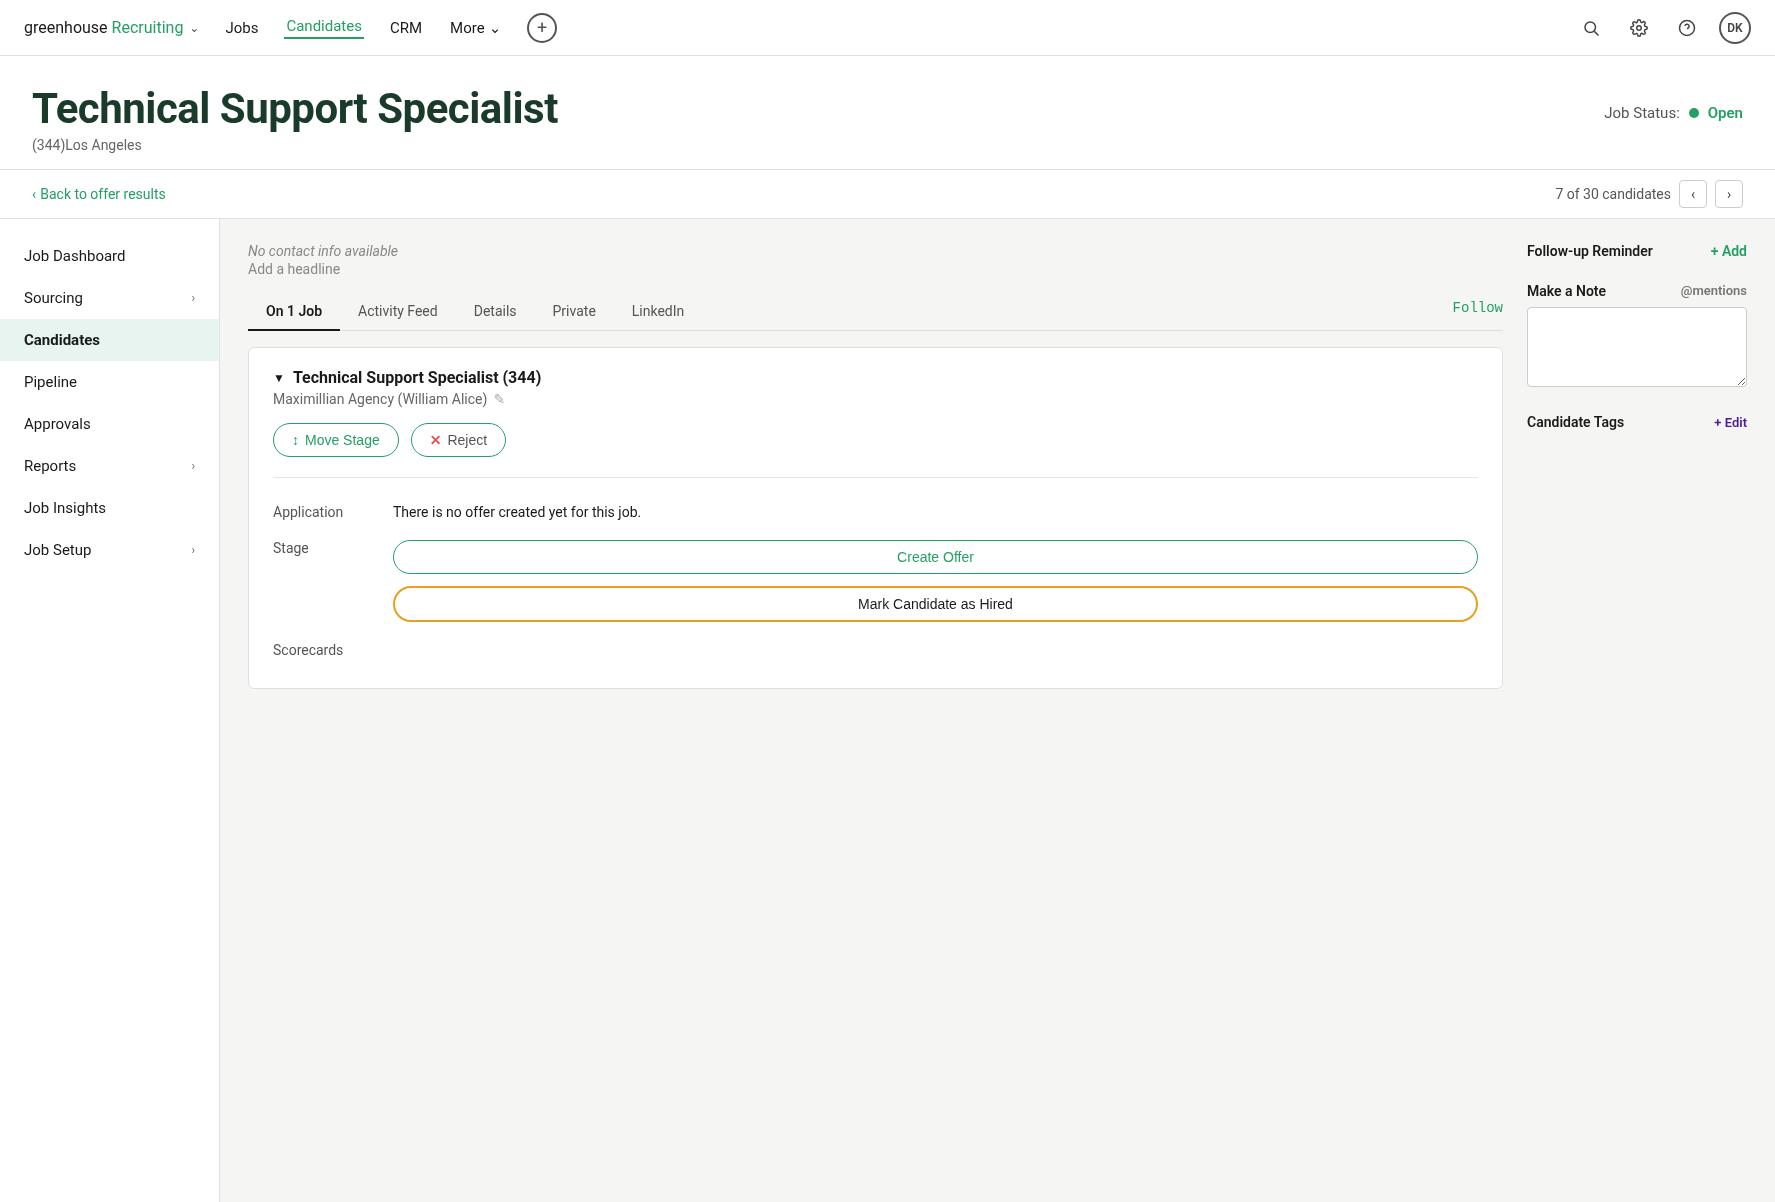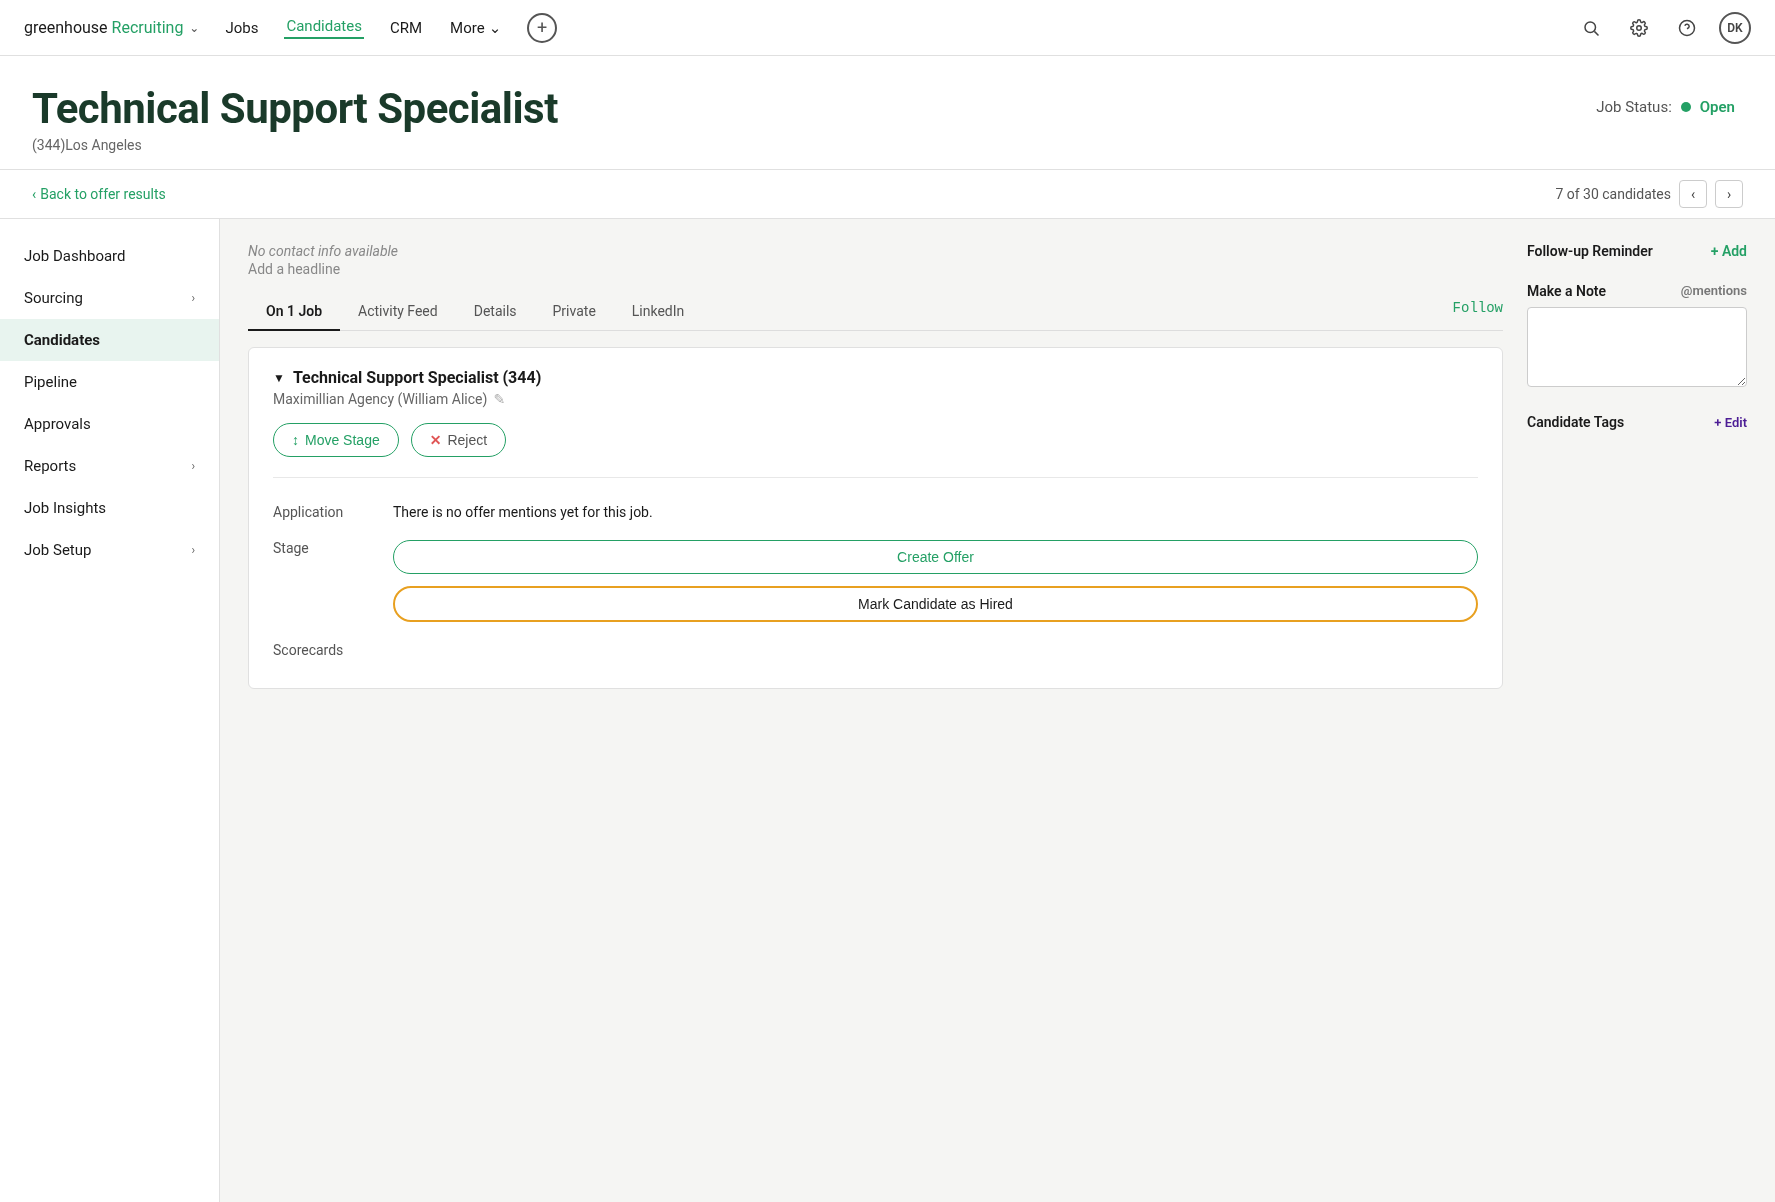--- a/index.html
+++ b/index.html
@@ -88,21 +88,21 @@
       justify-content: center;
       font-size: 12px;
       font-weight: 600;
       color: #444;
       cursor: pointer;
     }
 
     
     .job-header {
       background: #fff;
-      padding: 28px 40px 16px 32px;
+      padding: 28px 32px 16px 32px;
       border-bottom: 1px solid #e0e0e0;
     }
     .job-title {
       font-size: 42px;
       font-weight: 700;
       color: #1a3a2a;
       letter-spacing: -0.5px;
     }
     .job-subtitle {
       color: #666;
@@ -113,21 +113,21 @@
       display: flex;
       align-items: flex-start;
       justify-content: space-between;
     }
     .job-status {
       font-size: 15px;
       color: #555;
       display: flex;
       align-items: center;
       gap: 9px;
-      margin-top: 14px;
+      margin-top: 20px;
     }
     .status-dot {
       width: 10px;
       height: 10px;
       background: #24a065;
       border-radius: 50%;
       display: inline-block;
     }
     .status-open { color: #24a065; font-weight: 600; }
 
@@ -567,21 +567,21 @@
             <span>Reject</span>
           </button>
         </div>
 
         <hr class="divider">
 
         <table class="app-table">
           <tbody>
               <tr>
             <td>Application</td>
-            <td>There is no offer mentions yet for this job.</td>
+            <td>There is no offer created yet for this job.</td>
           </tr>
           <tr>
             <td>Stage</td>
             <td>
               <div class="stage-buttons">
                 <button class="btn-create-offer">Create Offer</button>
                 <button class="btn-mark-hired">Mark Candidate as Hired</button>
               </div>
             </td>
           </tr>

